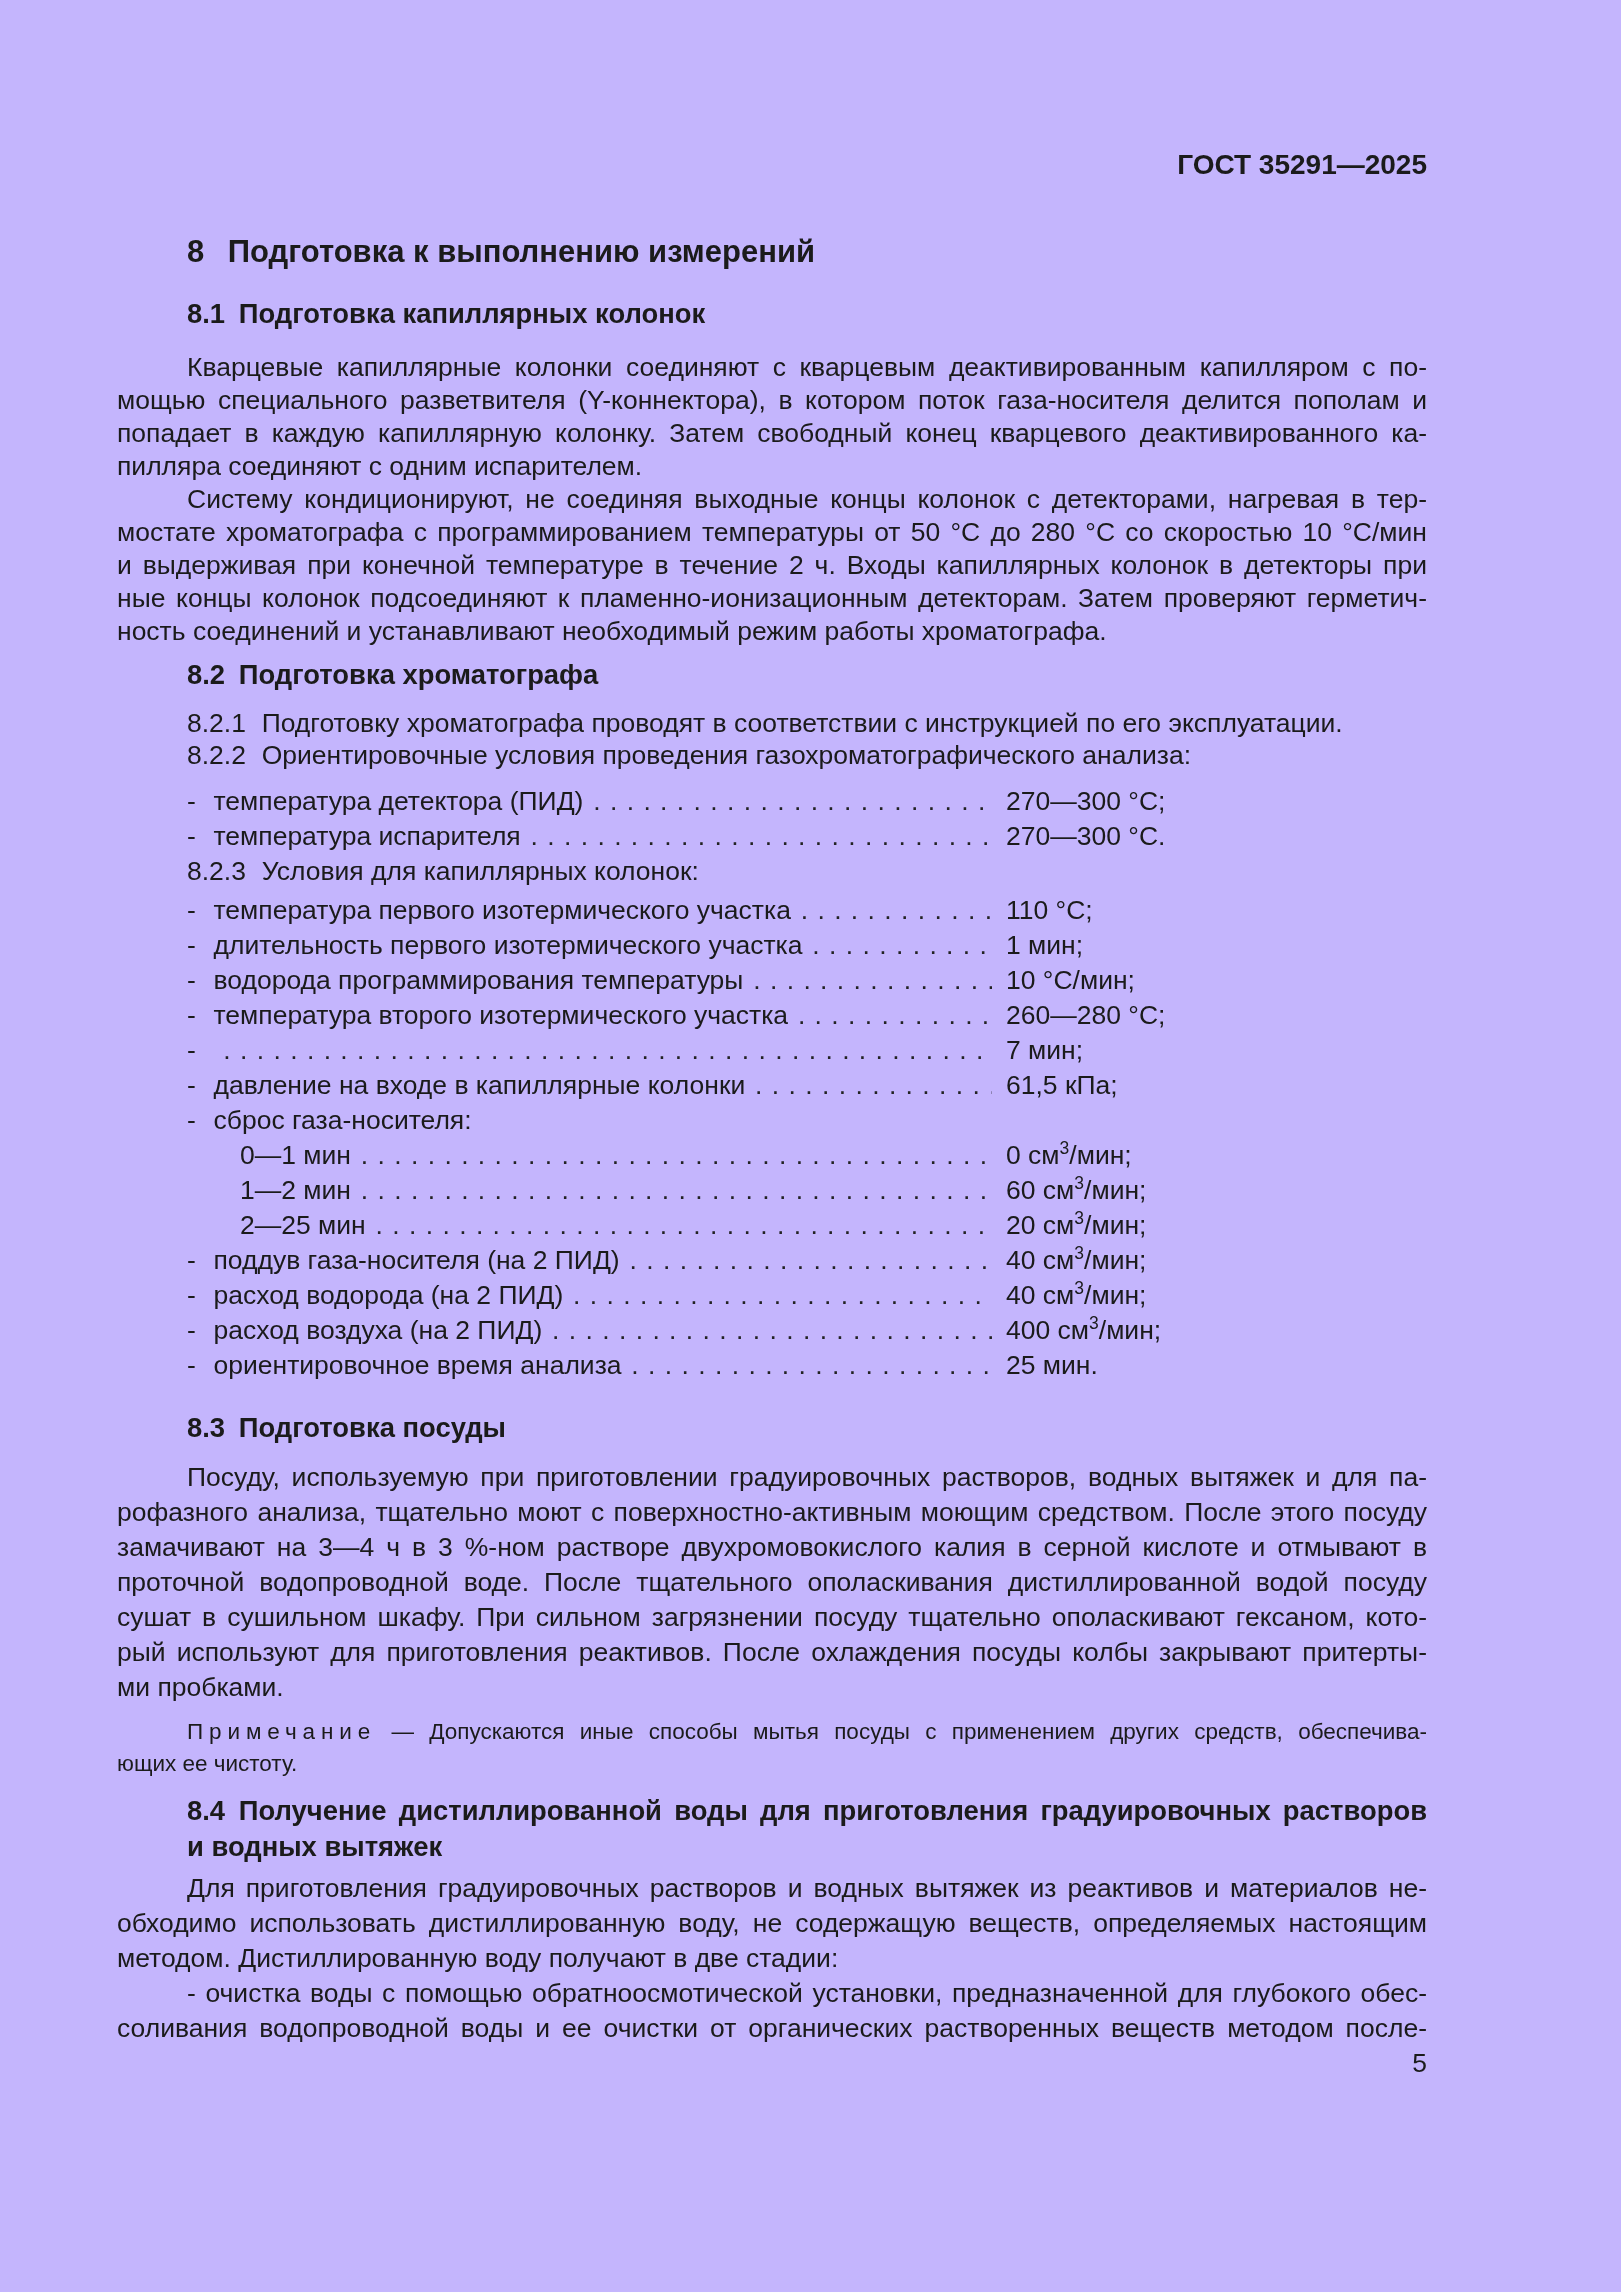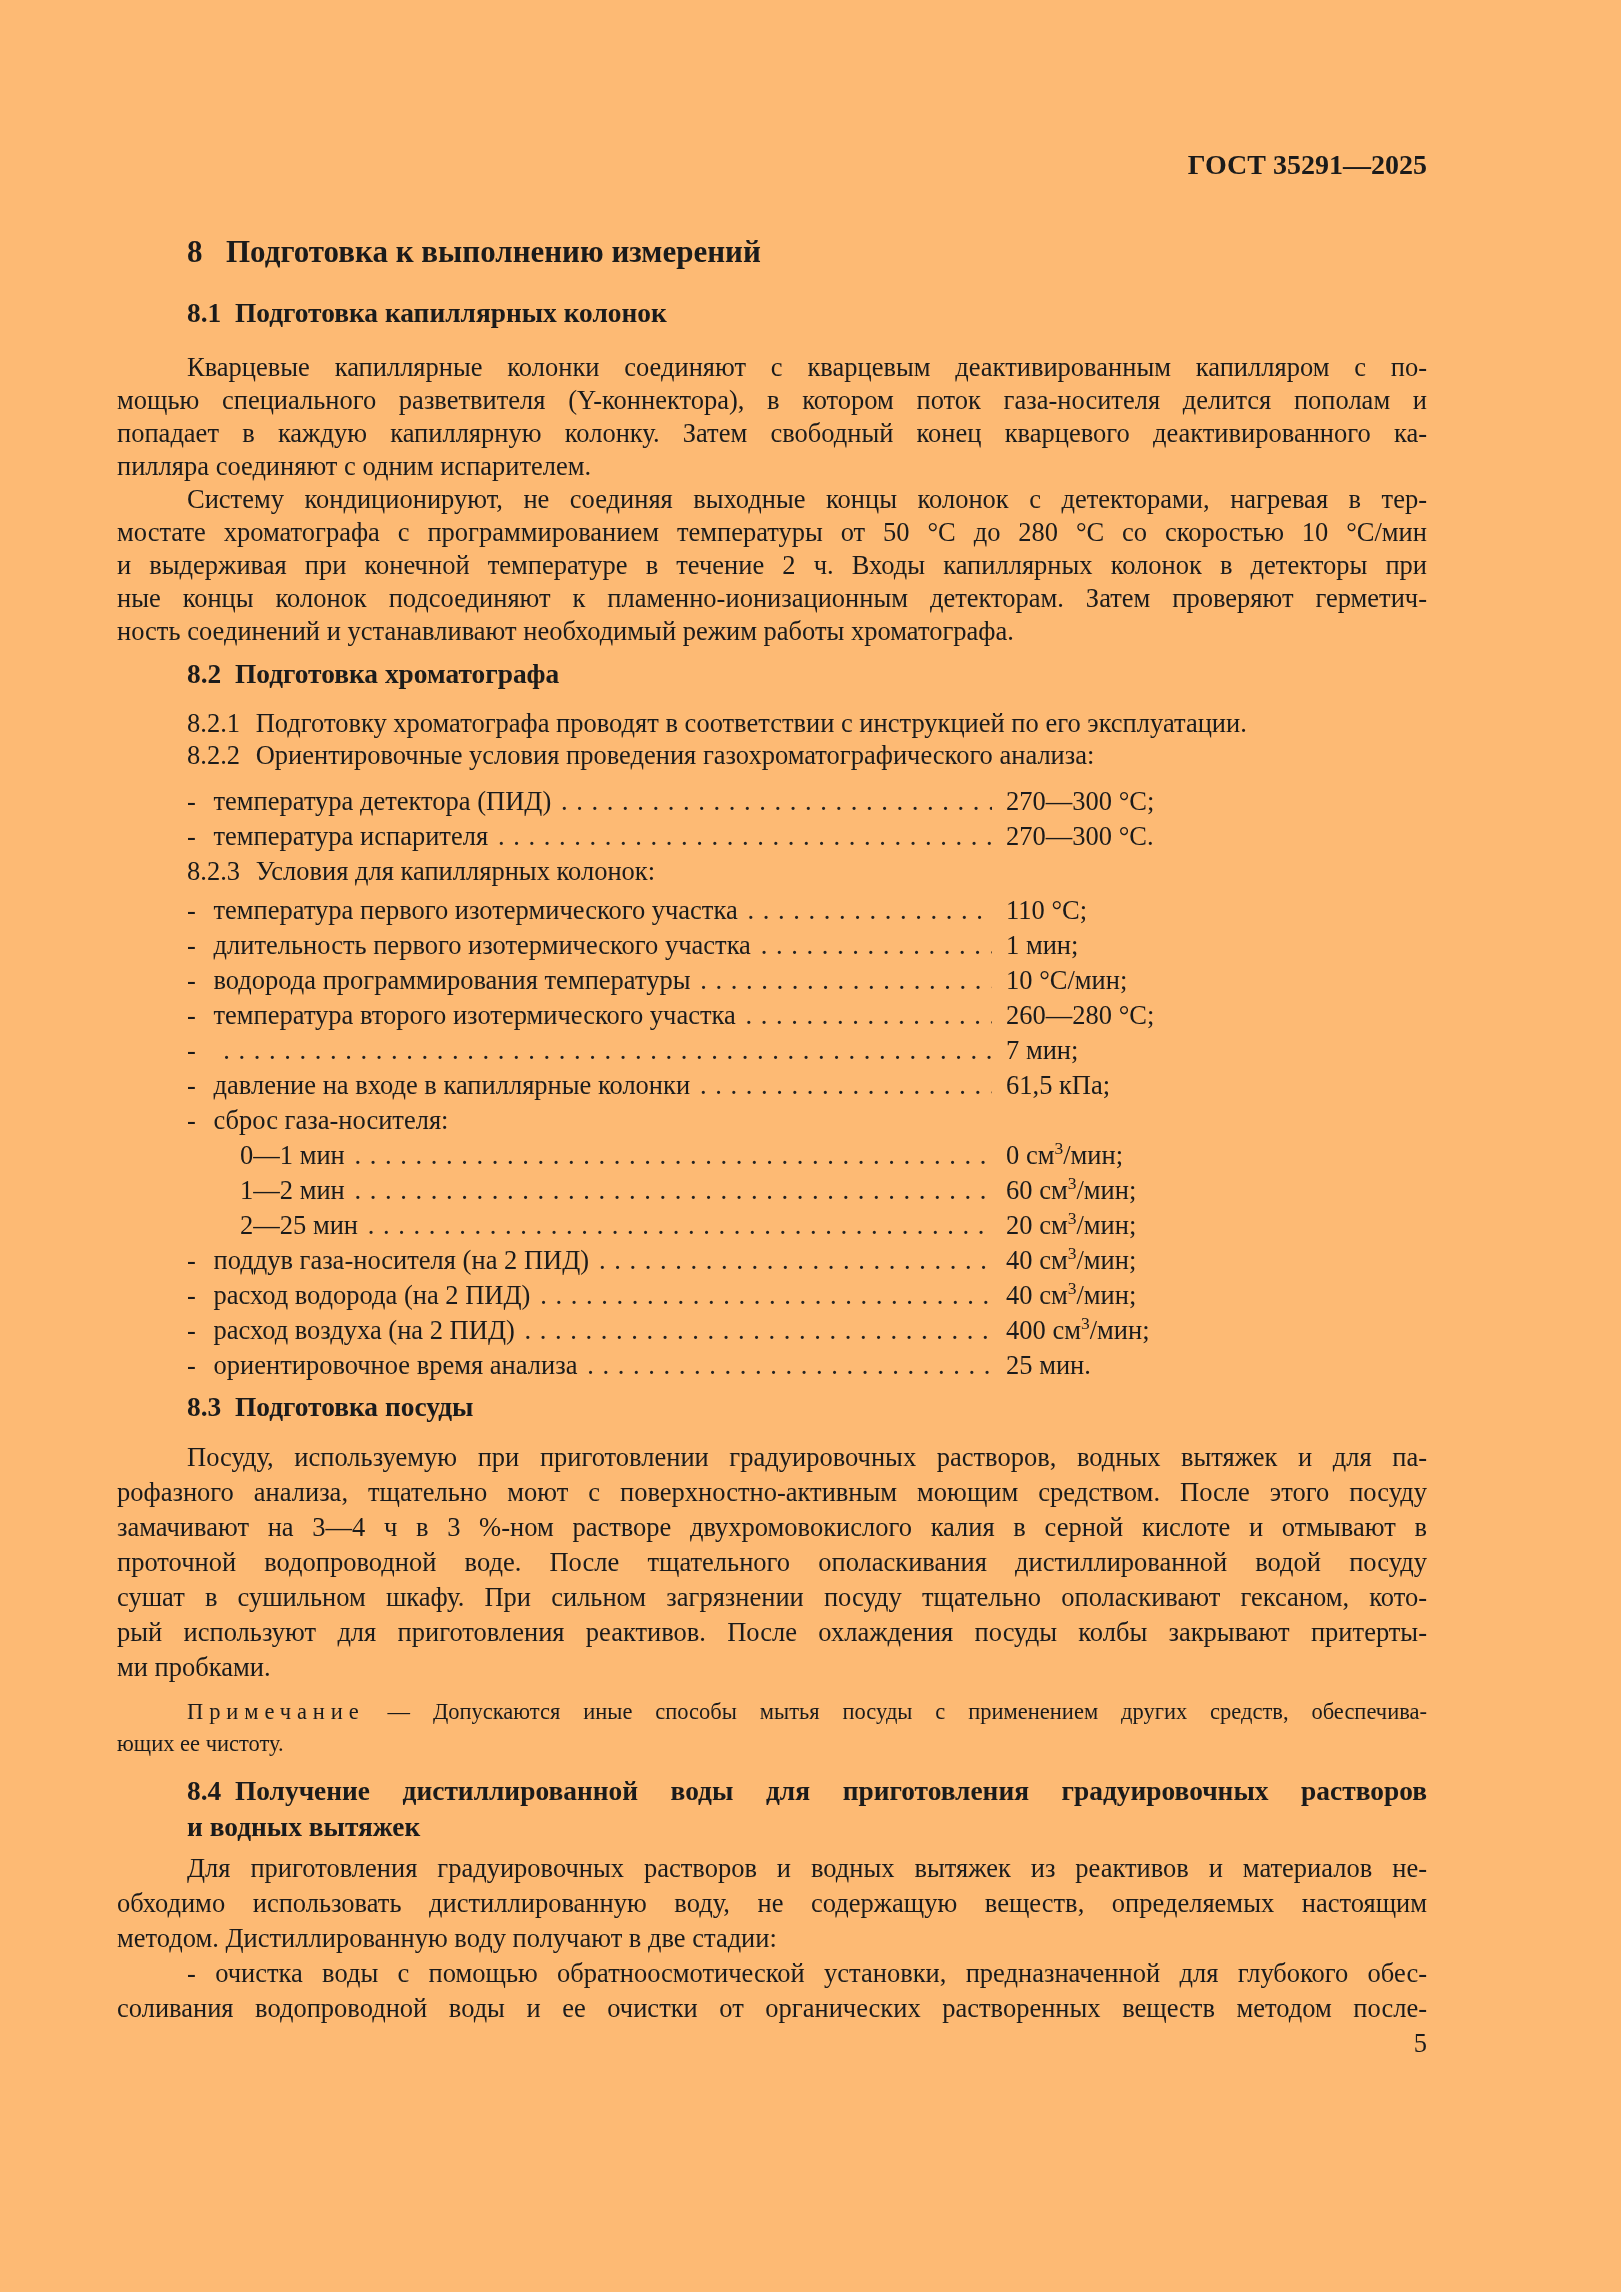--- a/index.html
+++ b/index.html
@@ -1,22 +1,22 @@
 <!DOCTYPE html>
 <html><head>
 <meta charset="utf-8">
 <style>
   html,body{margin:0;padding:0;background:#ffffff;}
   .page{
     position:relative;
     width:1621px;height:2293px;
-    background:#fdba74;
+    background:#c4b5fd;
     box-sizing:border-box;
     padding:0 194px 0 117px;
-    font-family:Liberation Serif, serif;
+    font-family:Liberation Sans, sans-serif;
     font-size:26.5px;line-height:33px;
     color:#1b1b1b;
     overflow:hidden;
   }
   .doc-num{
     padding-top:149px;
     text-align:right;
     font-weight:700;font-size:28px;line-height:32px;
   }
   .h1{
@@ -33,21 +33,21 @@
   .mt-s81{margin-top:24.5px;}
   .paras{margin-top:20.6px;line-height:33px;}
   .mt-s82{margin-top:8.8px;}
   .numpara{margin-top:14.7px;line-height:32px;}
   .numpara .pline{padding-left:70px;}
   .numpara .num{margin-right:15.7px;}
   .speclist{margin-top:13.7px;}
   .speclist2{margin-top:3.9px;}
   .p823{margin-top:0;line-height:35px;padding-left:70px;}
   .p823 .num{margin-right:15.7px;}
-  .mt-s83{margin-top:7px;}
+  .mt-s83{margin-top:27px;}
   .para83{margin-top:14.7px;line-height:35px;}
   .note{margin-top:10.8px;font-size:22.5px;line-height:32px;}
   .note-label{letter-spacing:5.9px;}
   .mt-s84{margin-top:13.7px;}
   .h84{line-height:36px;}
   .para84{margin-top:5.9px;line-height:35px;}
   .para84b{margin-top:0;line-height:35px;}
   .footer{
     margin-top:2px;
     text-align:right;

